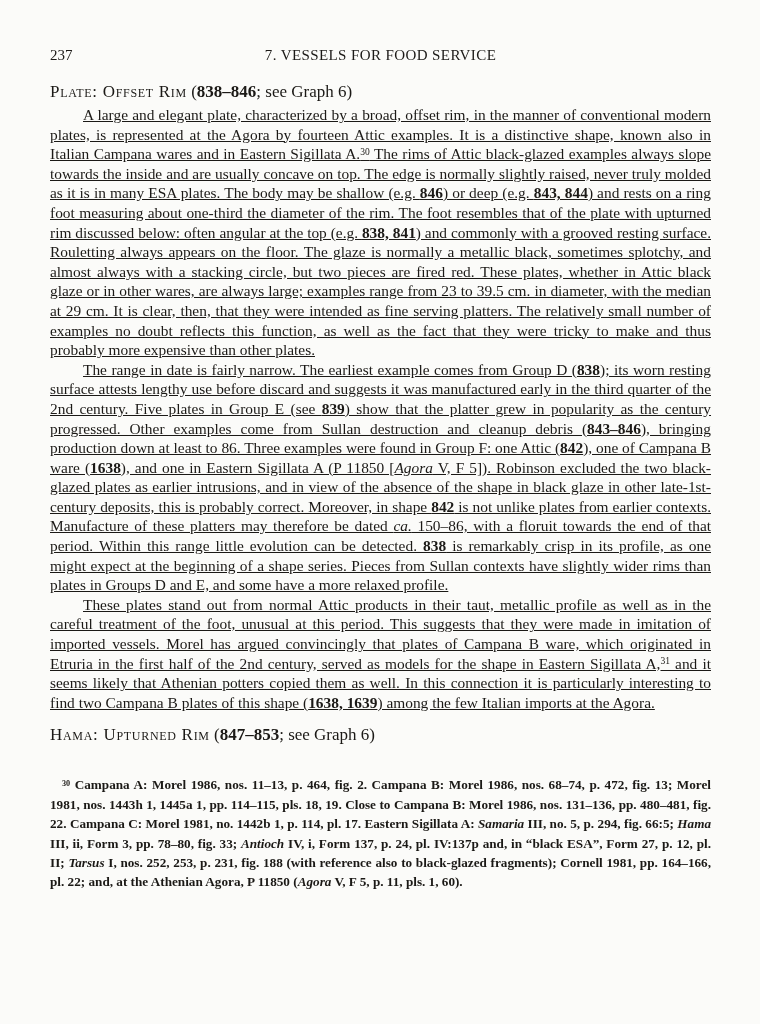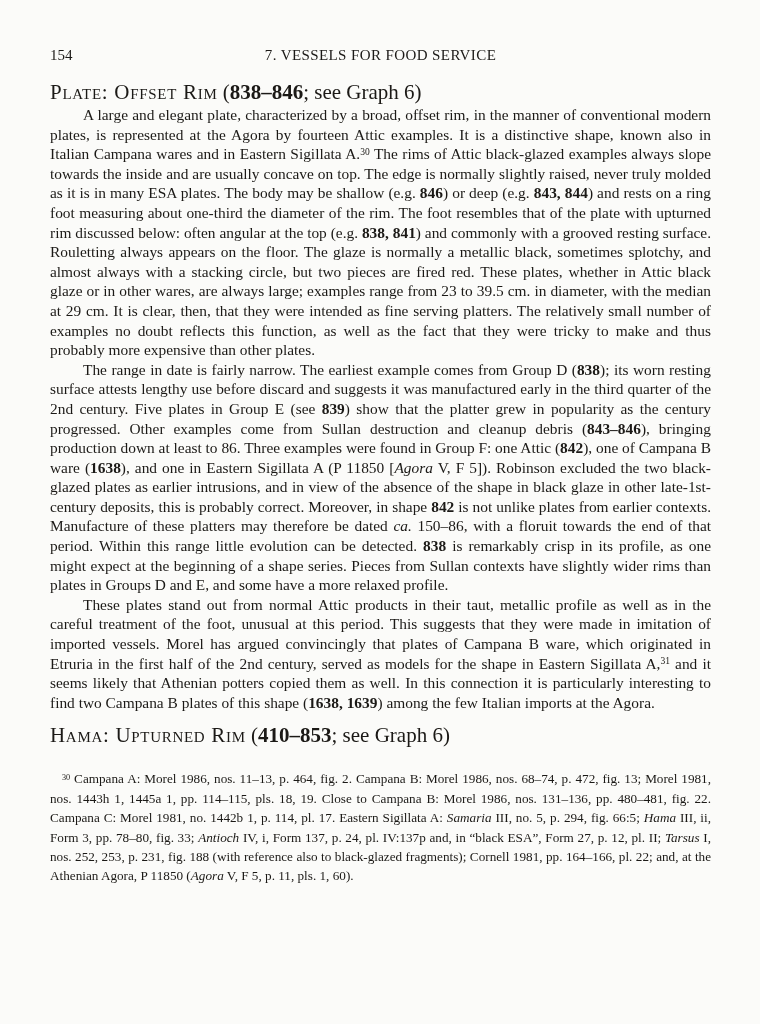--- a/index.html
+++ b/index.html
@@ -30,37 +30,39 @@
   .page-number{
     position:absolute;
     left:0; top:0;
   }
   .running-title{
     display:block;
     text-align:center;
     letter-spacing:0.4px;
   }
   h2.section-heading{
-    font-size:21px;
+    font-size:17px;
     font-weight:normal;
     line-height:20px;
     margin:16px 0 3px 0;
   }
   h2.section-heading.second{
     margin-top:13px;
   }
   p.bodytext{
     font-size:15.4px;
     line-height:19.6px;
     text-align:justify;
     text-indent:33px;
     margin:0;
+    text-decoration:underline;
   }
   .footnotes{
-    margin-top:24px;
+    margin-top:30px;
+    font-weight:bold;
   }
   p.footnote{
     font-size:13.2px;
     line-height:19.4px;
     text-align:justify;
     text-indent:12px;
     margin:0;
   }
   .run-b{font-weight:bold;}
   .run-i{font-style:italic;}
@@ -72,30 +74,30 @@
     position:relative;
     top:-0.45em;
   }
 </style>
 </head>
 <body>
 
 <div class="page">
 
   <div class="page-header">
-    <span class="page-number">154</span>
+    <span class="page-number">237</span>
     <span class="running-title">7. VESSELS FOR FOOD SERVICE</span>
   </div>
 
   <h2 class="section-heading"><span class="run-sc">Plate: Offset Rim</span><span> (</span><span class="run-b">838–846</span><span>; see Graph 6)</span></h2>
 
   <p class="bodytext"><span>A large and elegant plate, characterized by a broad, offset rim, in the manner of conventional modern plates, is represented at the Agora by fourteen Attic examples. It is a distinctive shape, known also in Italian Campana wares and in Eastern Sigillata A.</span><sup>30</sup><span> The rims of Attic black-glazed examples always slope towards the inside and are usually concave on top. The edge is normally slightly raised, never truly molded as it is in many ESA plates. The body may be shallow (e.g. </span><span class="run-b">846</span><span>) or deep (e.g. </span><span class="run-b">843, 844</span><span>) and rests on a ring foot measuring about one-third the diameter of the rim. The foot resembles that of the plate with upturned rim discussed below: often angular at the top (e.g. </span><span class="run-b">838, 841</span><span>) and commonly with a grooved resting surface. Rouletting always appears on the floor. The glaze is normally a metallic black, sometimes splotchy, and almost always with a stacking circle, but two pieces are fired red. These plates, whether in Attic black glaze or in other wares, are always large; examples range from 23 to 39.5 cm. in diameter, with the median at 29 cm. It is clear, then, that they were intended as fine serving platters. The relatively small number of examples no doubt reflects this function, as well as the fact that they were tricky to make and thus probably more expensive than other plates.</span></p>
   <p class="bodytext"><span>The range in date is fairly narrow. The earliest example comes from Group D (</span><span class="run-b">838</span><span>); its worn resting surface attests lengthy use before discard and suggests it was manufactured early in the third quarter of the 2nd century. Five plates in Group E (see </span><span class="run-b">839</span><span>) show that the platter grew in popularity as the century progressed. Other examples come from Sullan destruction and cleanup debris (</span><span class="run-b">843–846</span><span>), bringing production down at least to 86. Three examples were found in Group F: one Attic (</span><span class="run-b">842</span><span>), one of Campana B ware (</span><span class="run-b">1638</span><span>), and one in Eastern Sigillata A (P 11850 [</span><span class="run-i">Agora</span><span> V, F 5]). Robinson excluded the two black-glazed plates as earlier intrusions, and in view of the absence of the shape in black glaze in other late-1st-century deposits, this is probably correct. Moreover, in shape </span><span class="run-b">842</span><span> is not unlike plates from earlier contexts. Manufacture of these platters may therefore be dated </span><span class="run-i">ca.</span><span> 150–86, with a floruit towards the end of that period. Within this range little evolution can be detected. </span><span class="run-b">838</span><span> is remarkably crisp in its profile, as one might expect at the beginning of a shape series. Pieces from Sullan contexts have slightly wider rims than plates in Groups D and E, and some have a more relaxed profile.</span></p>
   <p class="bodytext"><span>These plates stand out from normal Attic products in their taut, metallic profile as well as in the careful treatment of the foot, unusual at this period. This suggests that they were made in imitation of imported vessels. Morel has argued convincingly that plates of Campana B ware, which originated in Etruria in the first half of the 2nd century, served as models for the shape in Eastern Sigillata A,</span><sup>31</sup><span> and it seems likely that Athenian potters copied them as well. In this connection it is particularly interesting to find two Campana B plates of this shape (</span><span class="run-b">1638, 1639</span><span>) among the few Italian imports at the Agora.</span></p>
 
-  <h2 class="section-heading second"><span class="run-sc">Hama: Upturned Rim</span><span> (</span><span class="run-b">410–853</span><span>; see Graph 6)</span></h2>
+  <h2 class="section-heading second"><span class="run-sc">Hama: Upturned Rim</span><span> (</span><span class="run-b">847–853</span><span>; see Graph 6)</span></h2>
 
 
   <div class="footnotes">
     <p class="footnote"><sup>30</sup><span> Campana A: Morel 1986, nos. 11–13, p. 464, fig. 2. Campana B: Morel 1986, nos. 68–74, p. 472, fig. 13; Morel 1981, nos. 1443h 1, 1445a 1, pp. 114–115, pls. 18, 19. Close to Campana B: Morel 1986, nos. 131–136, pp. 480–481, fig. 22. Campana C: Morel 1981, no. 1442b 1, p. 114, pl. 17. Eastern Sigillata A: </span><span class="run-i">Samaria</span><span> III, no. 5, p. 294, fig. 66:5; </span><span class="run-i">Hama</span><span> III, ii, Form 3, pp. 78–80, fig. 33; </span><span class="run-i">Antioch</span><span> IV, i, Form 137, p. 24, pl. IV:137p and, in “black ESA”, Form 27, p. 12, pl. II; </span><span class="run-i">Tarsus</span><span> I, nos. 252, 253, p. 231, fig. 188 (with reference also to black-glazed fragments); Cornell 1981, pp. 164–166, pl. 22; and, at the Athenian Agora, P 11850 (</span><span class="run-i">Agora</span><span> V, F 5, p. 11, pls. 1, 60).</span></p>
   </div>
 
 </div>
 
 </body></html>

